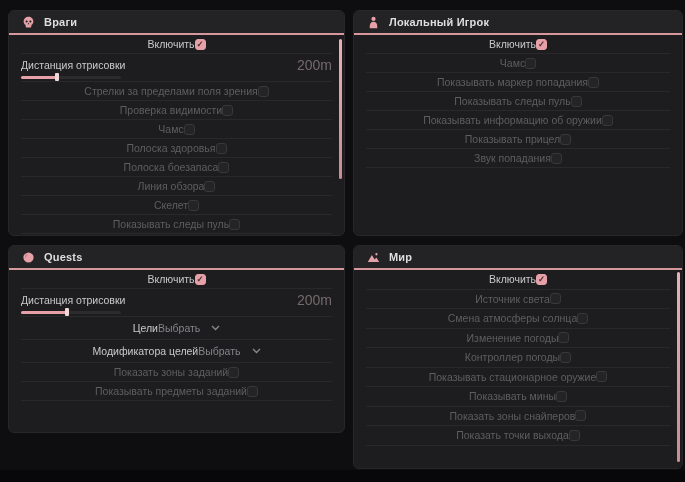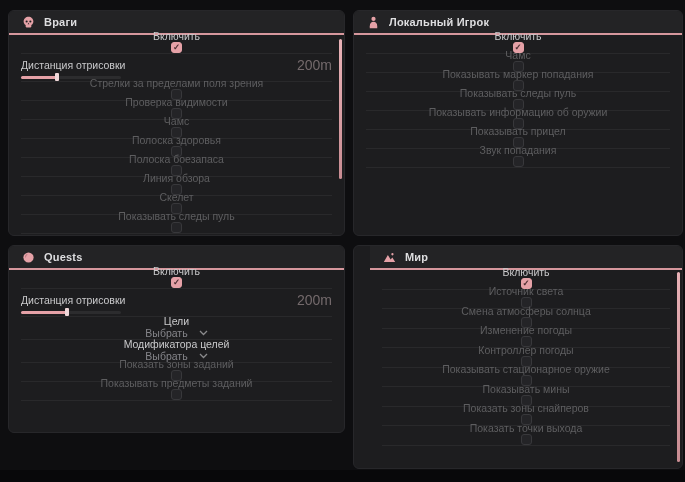--- a/index.html
+++ b/index.html
@@ -9,31 +9,31 @@
     font-family:"Liberation Sans",sans-serif;
     -webkit-font-smoothing:antialiased;
   }
   .panel{
     position:absolute;background:#1d1d1f;border:1px solid #27272a;
     border-radius:6px;overflow:hidden;box-sizing:border-box;
   }
   .p0{left:8px;top:10px;width:337px;height:226px;}
   .p1{left:353px;top:10px;width:330px;height:226px;}
   .p2{left:8px;top:245px;width:337px;height:188px;}
-  .p3{left:353px;top:245px;width:330px;height:224px;padding-left:16px;}
+  .p3{left:353px;top:245px;width:330px;height:224px;}
   .hdr{
     height:22px;background:#232325;display:flex;align-items:center;gap:9px;
     padding:0 13px;border-bottom:2px solid #d6979d;
   }
   .hicon{display:flex;align-items:center;}
   .title{font-size:11px;font-weight:bold;color:#dedee0;letter-spacing:.2px;}
   .rows{padding:0 12px;position:relative;}
   .row{
-    display:flex;align-items:center;justify-content:flex-end;
-    height:19px;border-bottom:1px solid #29292b;box-sizing:border-box;flex-direction:column;
+    display:flex;align-items:center;justify-content:center;
+    height:19px;border-bottom:1px solid #29292b;box-sizing:border-box;
   }
   .p3 .row{height:19.5px;}
   .lbl{font-size:10.5px;color:#5e5e60;white-space:nowrap;}
   .row.bright .lbl{color:#c9c9cb;}
   .cb{
     width:11px;height:11px;border-radius:3px;background:#242427;
     border:1px solid #38383b;box-sizing:border-box;flex:none;
     display:flex;align-items:center;justify-content:center;
     font-size:8.5px;font-weight:bold;line-height:1;
   }

